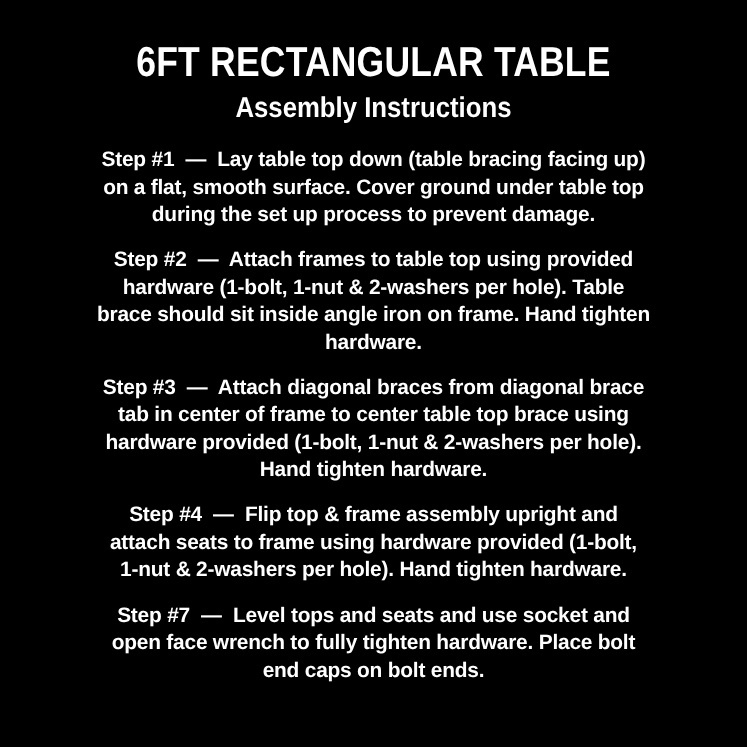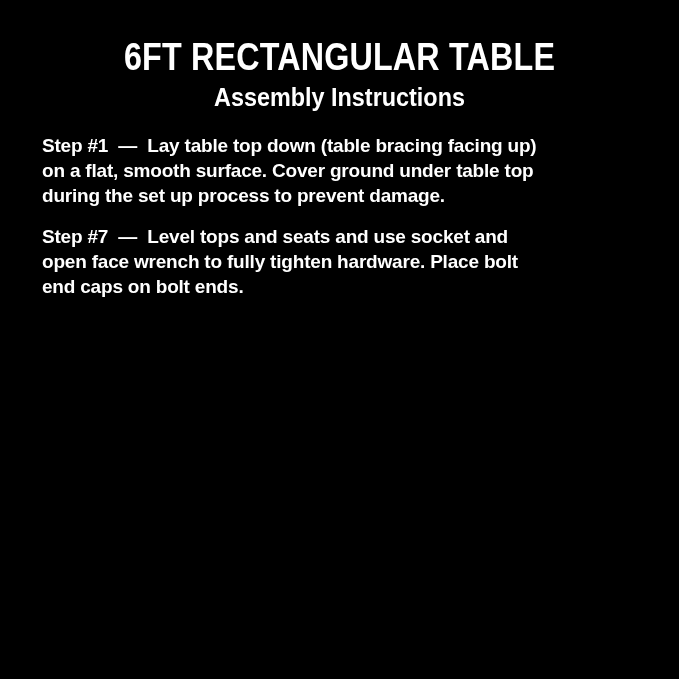--- a/index.html
+++ b/index.html
@@ -43,30 +43,42 @@
   }
   .steps {
     padding: 0 42px;
   }
   .step {
     margin: 0 0 16px 0;
     font-size: 19px;
     line-height: 25px;
     letter-spacing: -0.2px;
     white-space: pre-wrap;
+    text-align: center;
   }
 </style>
 </head>
 <body>
 
 <div class="sheet">
   <h1 class="title">6FT RECTANGULAR TABLE</h1>
   <h2 class="subtitle">Assembly Instructions</h2>
 
   <div class="steps">
     <p class="step">Step #1  —  Lay table top down (table bracing facing up)
 on a flat, smooth surface. Cover ground under table top
 during the set up process to prevent damage.</p>
+    <p class="step">Step #2  —  Attach frames to table top using provided
+hardware (1-bolt, 1-nut &amp; 2-washers per hole). Table
+brace should sit inside angle iron on frame. Hand tighten
+hardware.</p>
+    <p class="step">Step #3  —  Attach diagonal braces from diagonal brace
+tab in center of frame to center table top brace using
+hardware provided (1-bolt, 1-nut &amp; 2-washers per hole).
+Hand tighten hardware.</p>
+    <p class="step">Step #4  —  Flip top &amp; frame assembly upright and
+attach seats to frame using hardware provided (1-bolt,
+1-nut &amp; 2-washers per hole). Hand tighten hardware.</p>
     <p class="step">Step #7  —  Level tops and seats and use socket and
 open face wrench to fully tighten hardware. Place bolt
 end caps on bolt ends.</p>
   </div>
 </div>
 
 </body></html>

